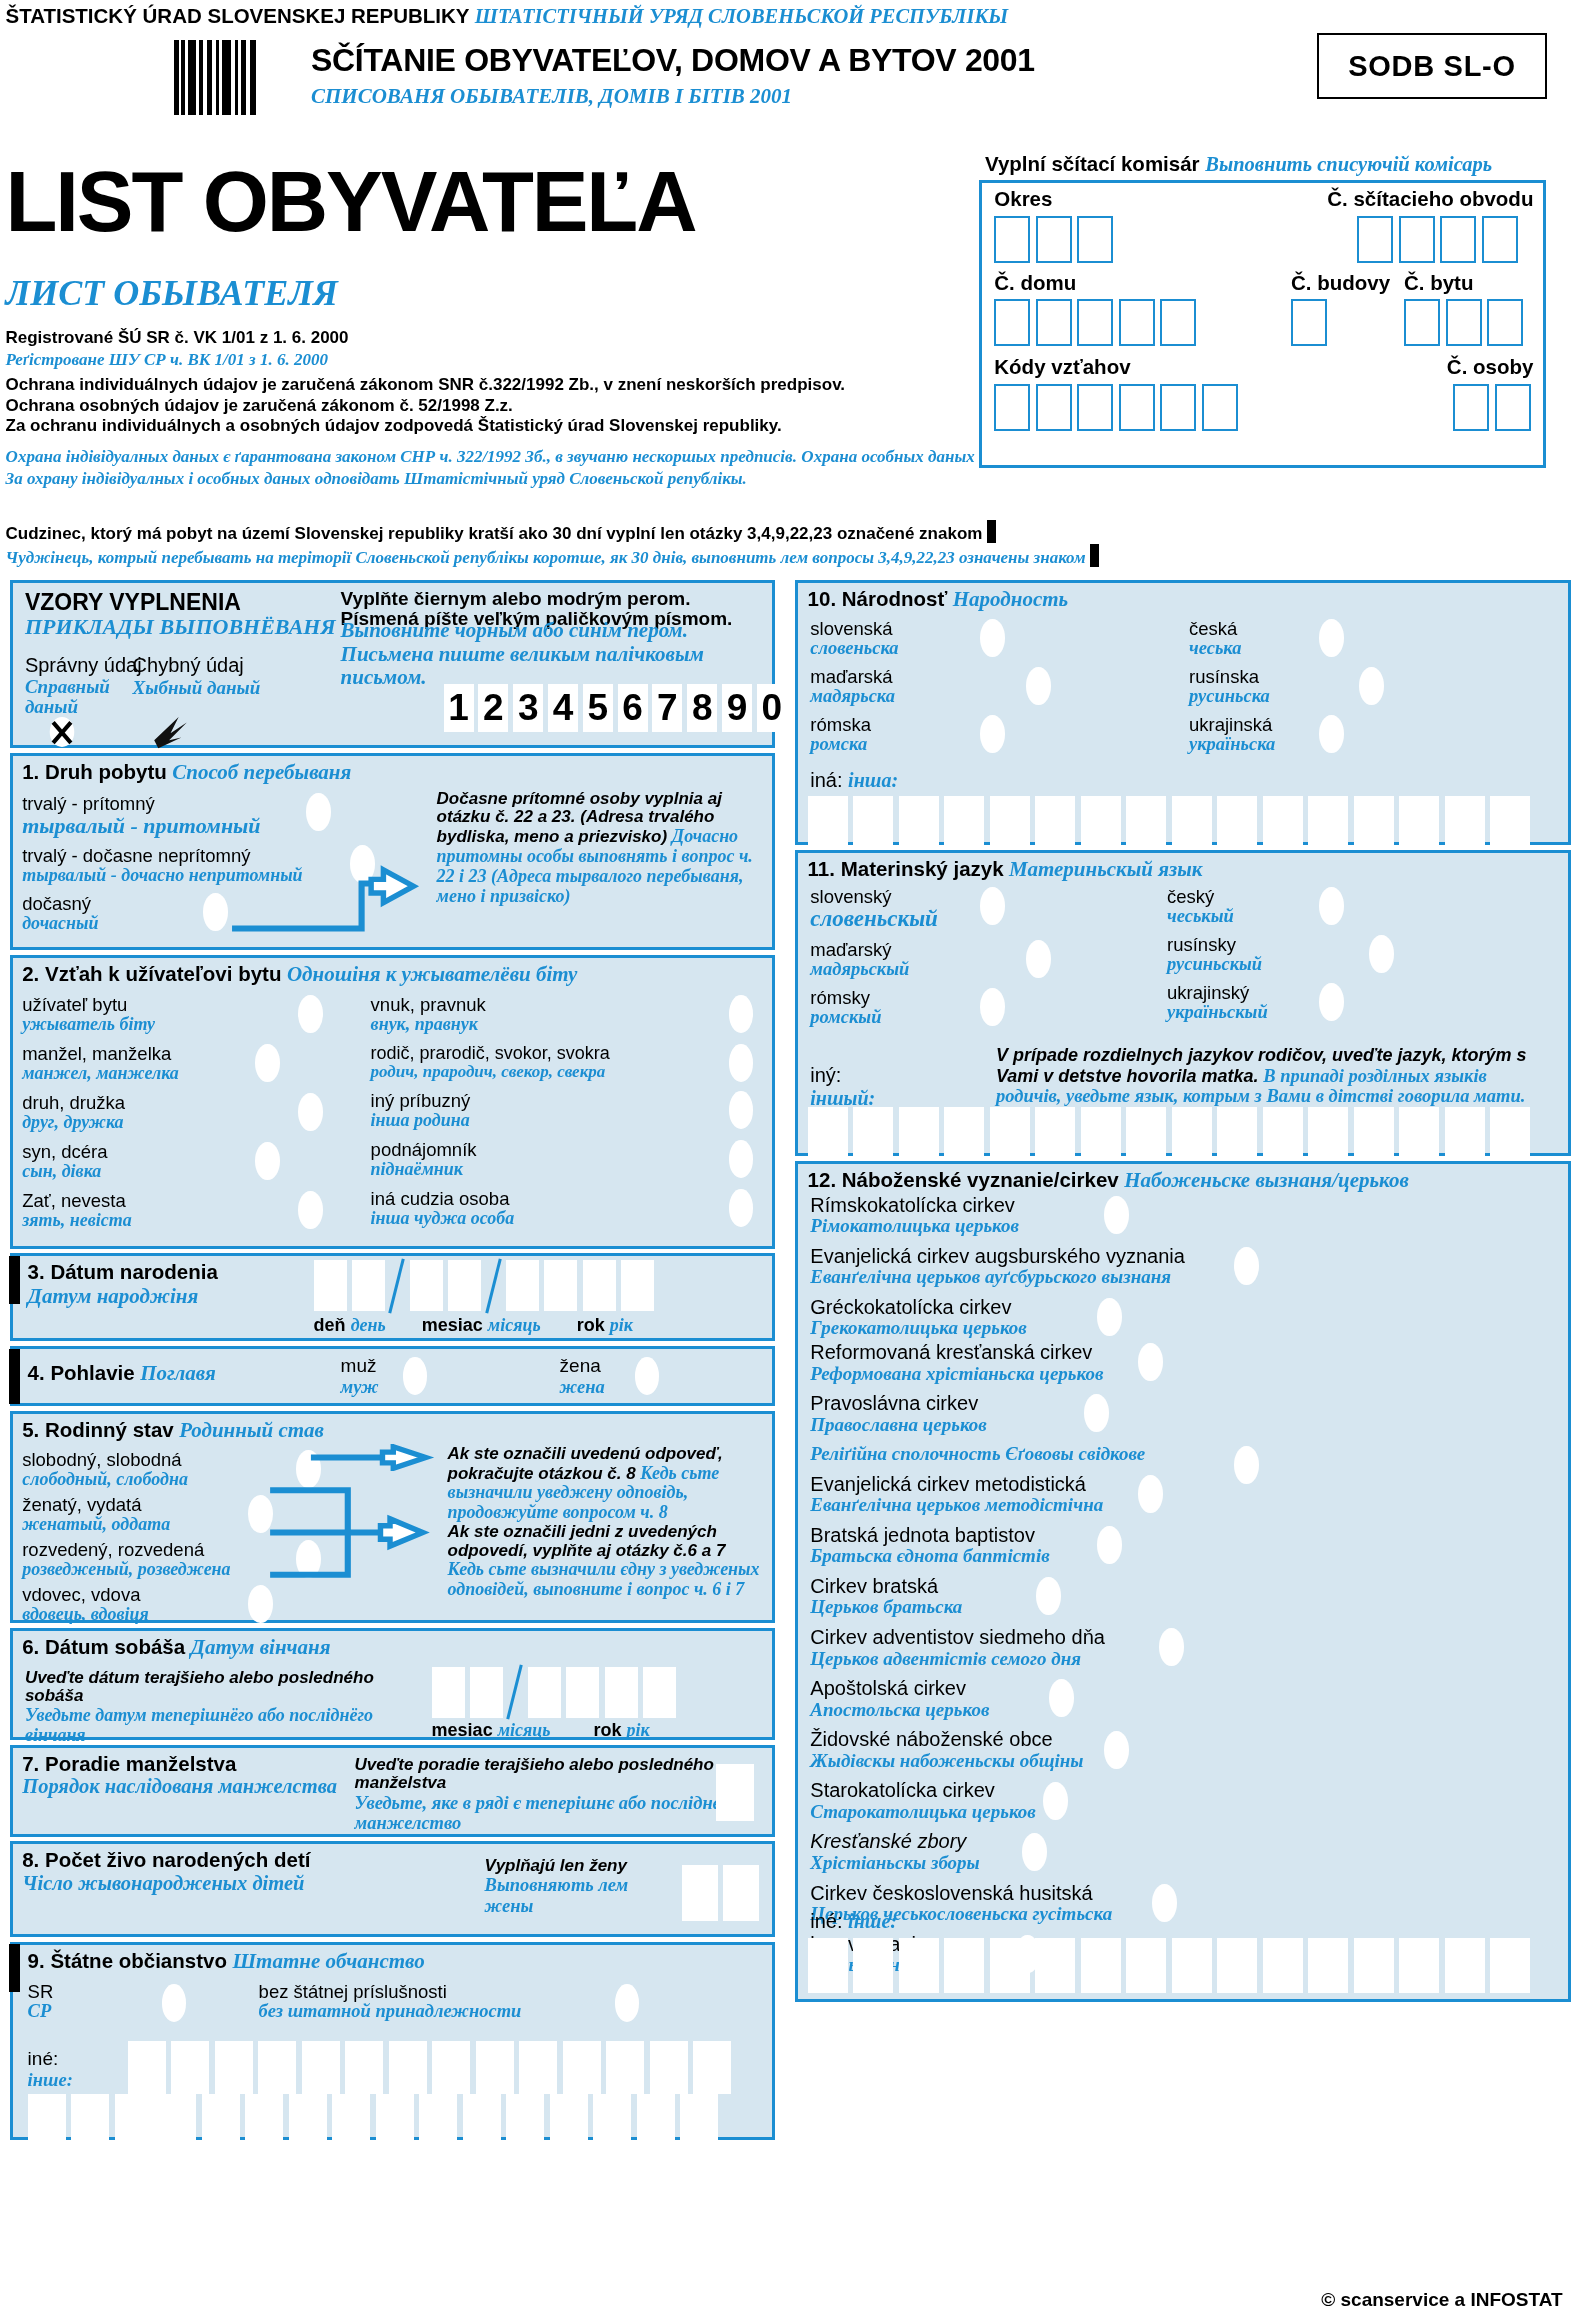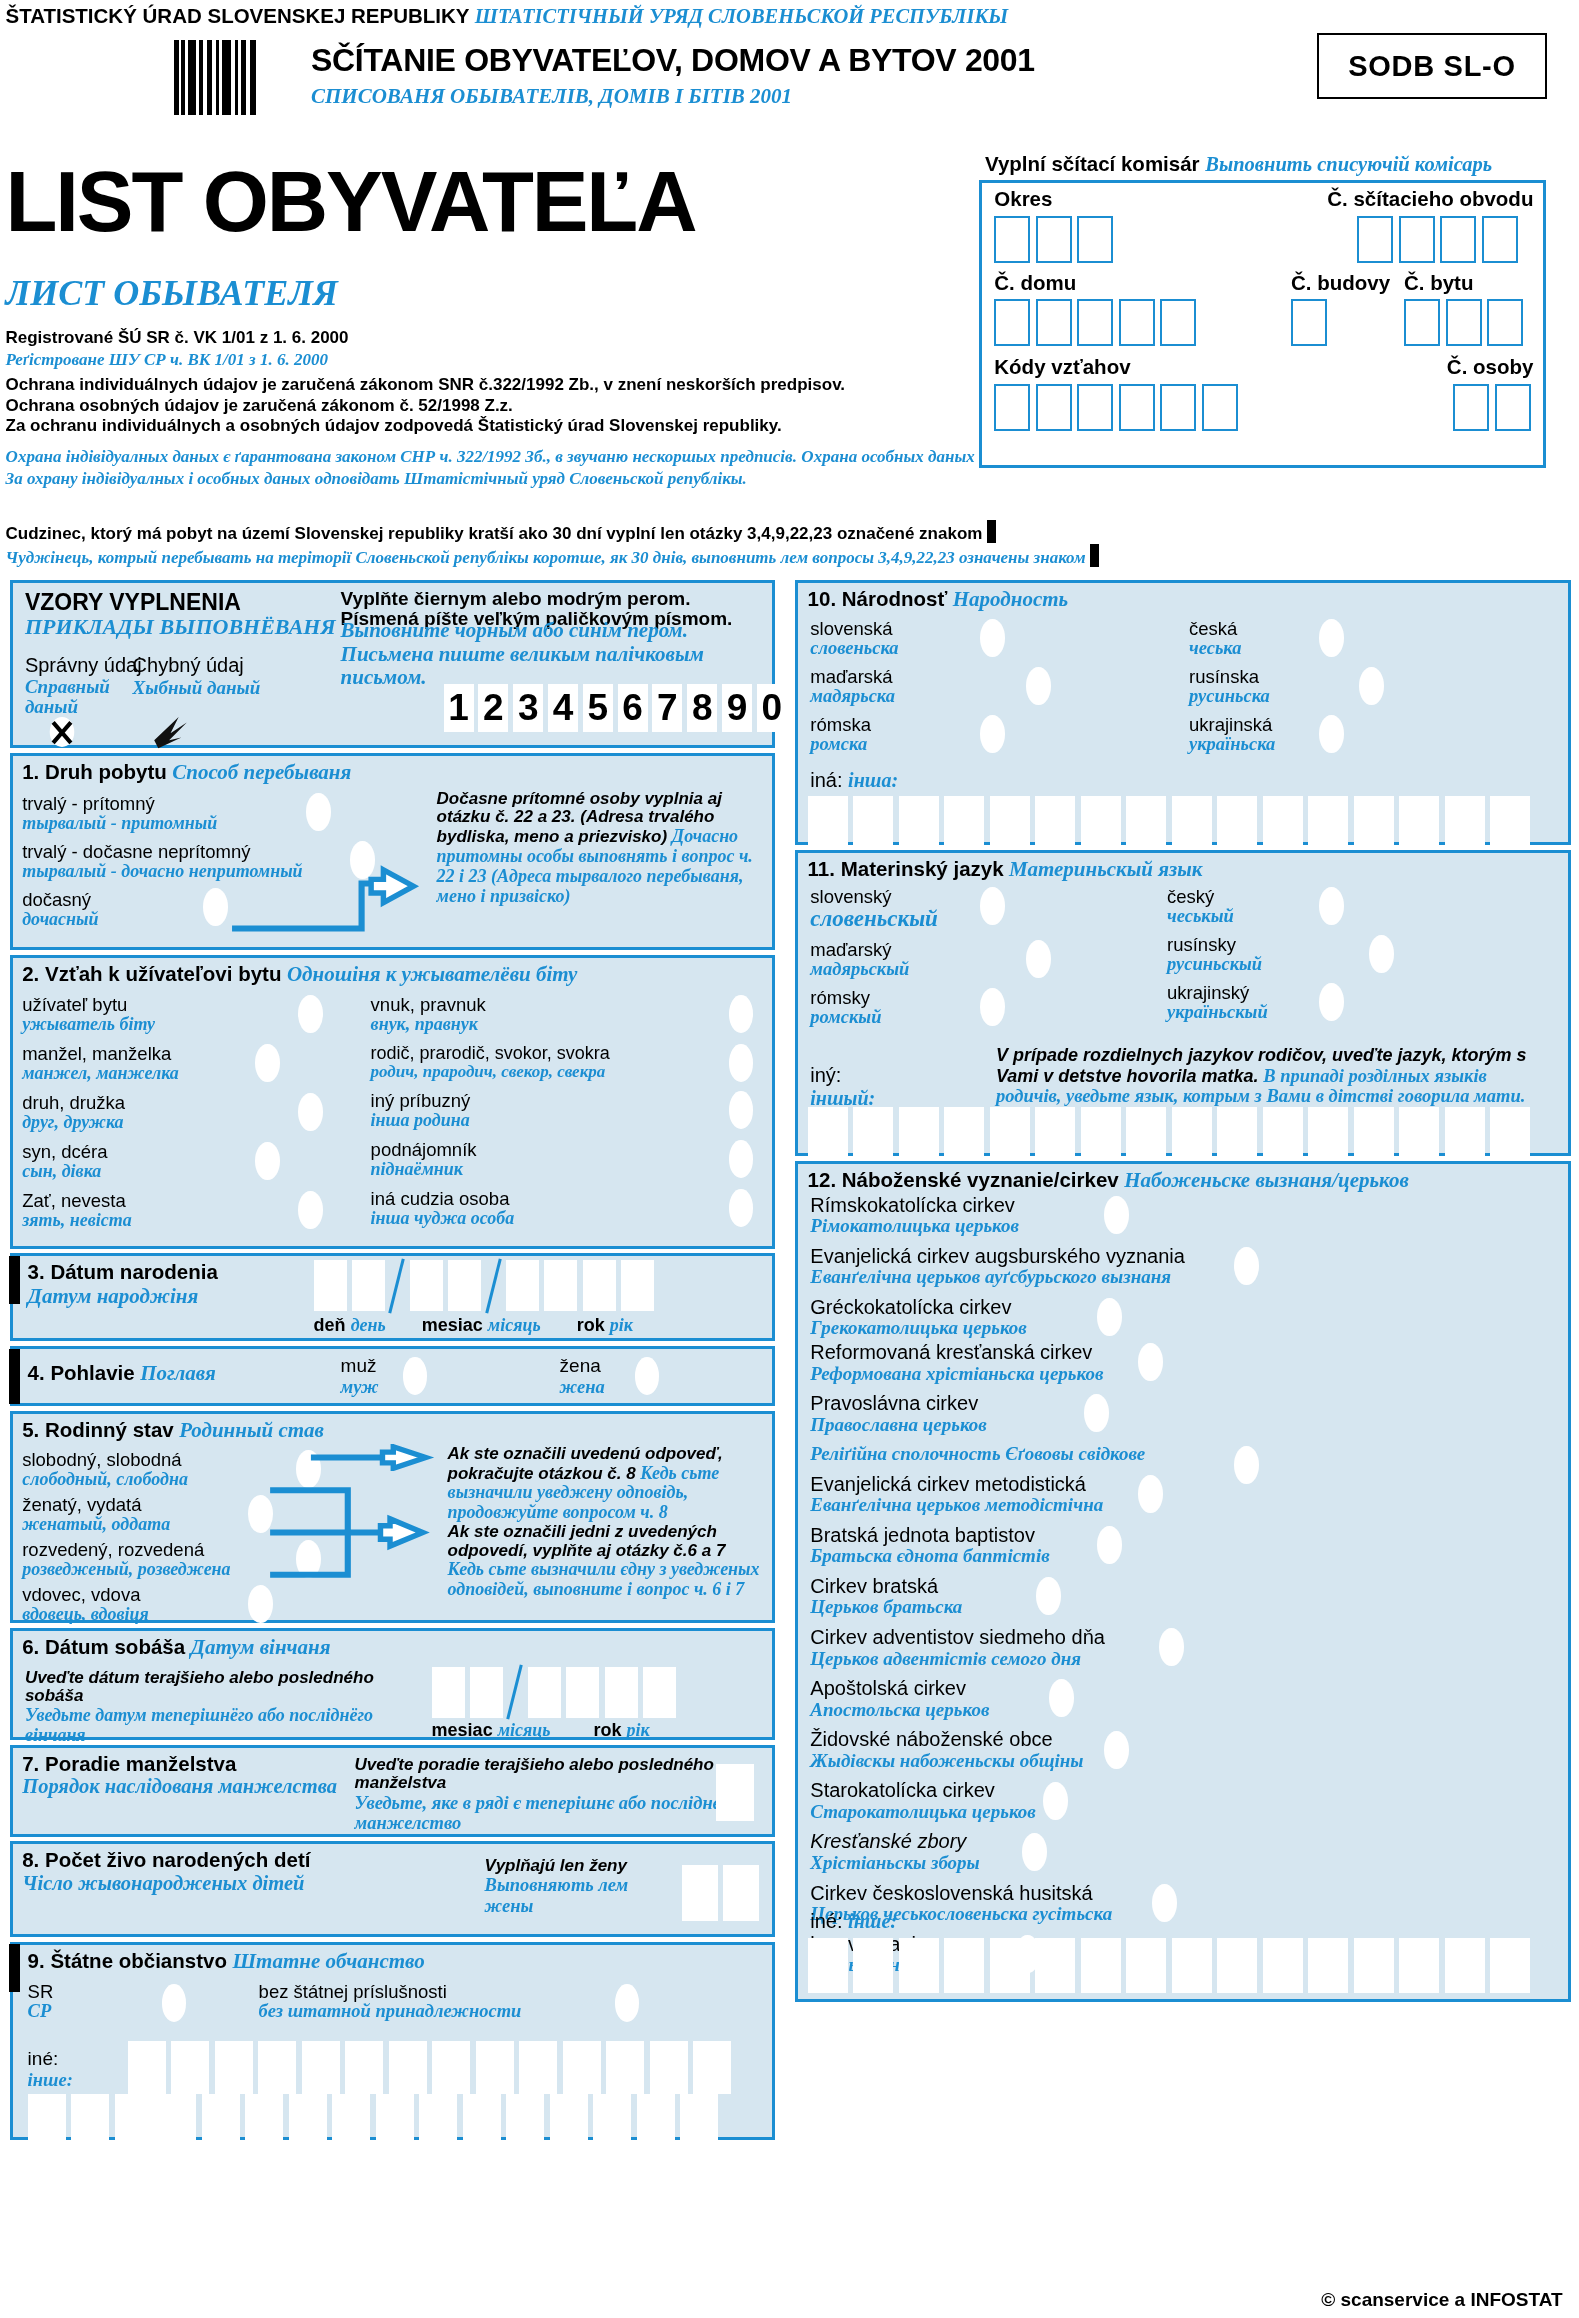--- a/index.html
+++ b/index.html
@@ -199,21 +199,21 @@
         <div>8</div>
         <div>9</div>
         <div>0</div>
       </div>
   </div>
 
   <div class="panel" style="height:197px">
     <div class="qhead"><span>1. Druh pobytu</span><span class="ru">Способ перебываня</span></div>
     <div class="opt" style="margin:9.6px 0 0 9.6px">
       <div>trvalý - prítomný</div>
-      <div class="ru" style="font-size:18px">тырвалый - притомный</div>
+      <div class="ru" style="font-size:22px">тырвалый - притомный</div>
       <span class="oval" style="left:284px;top:-1.4px"></span>
     </div>
     <div class="opt" style="margin:8.2px 0 0 9.6px">
       <div>trvalý - dočasne neprítomný</div>
       <div class="ru" style="font-size:18px">тырвалый - дочасно непритомный</div>
       <span class="oval" style="left:328px;top:-1.4px"></span>
     </div>
     <div class="opt" style="margin:8.2px 0 0 9.6px">
       <div>dočasný</div>
       <div class="ru" style="font-size:18px">дочасный</div>

